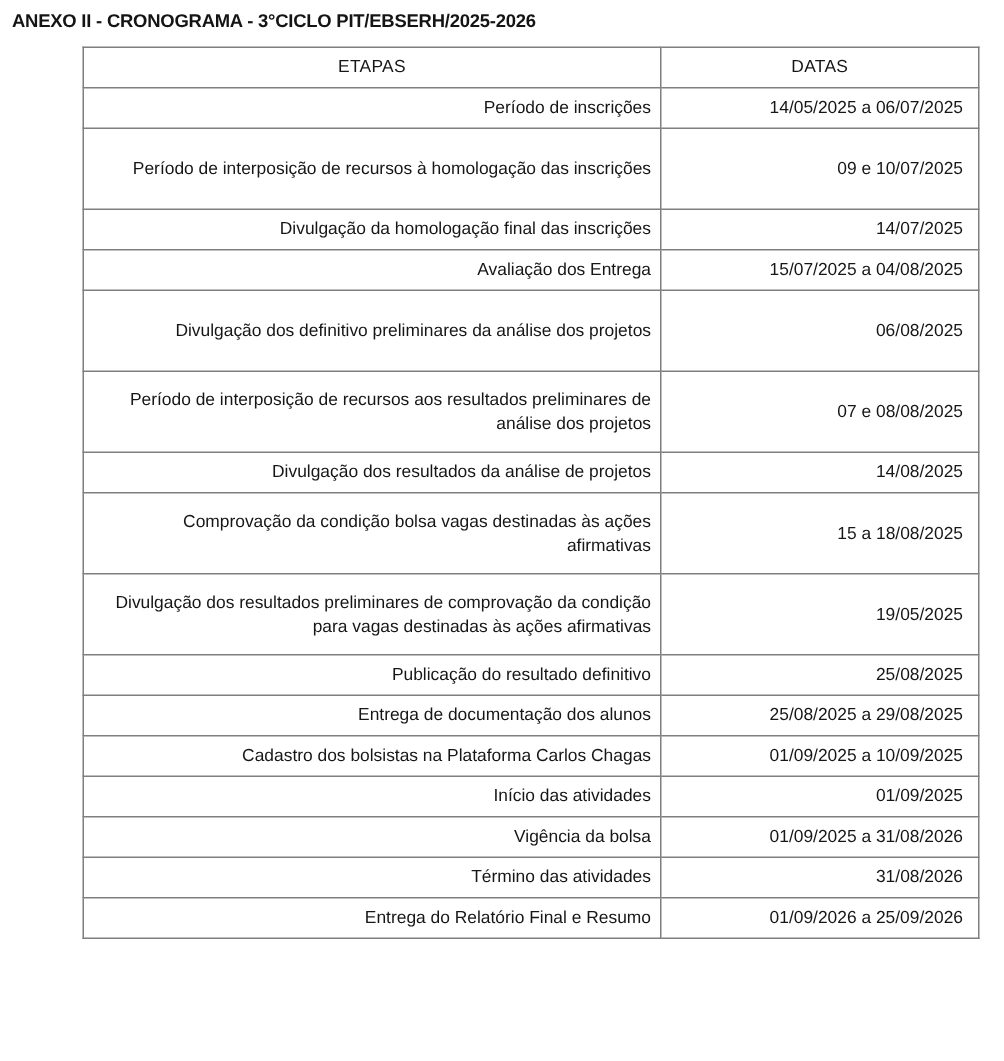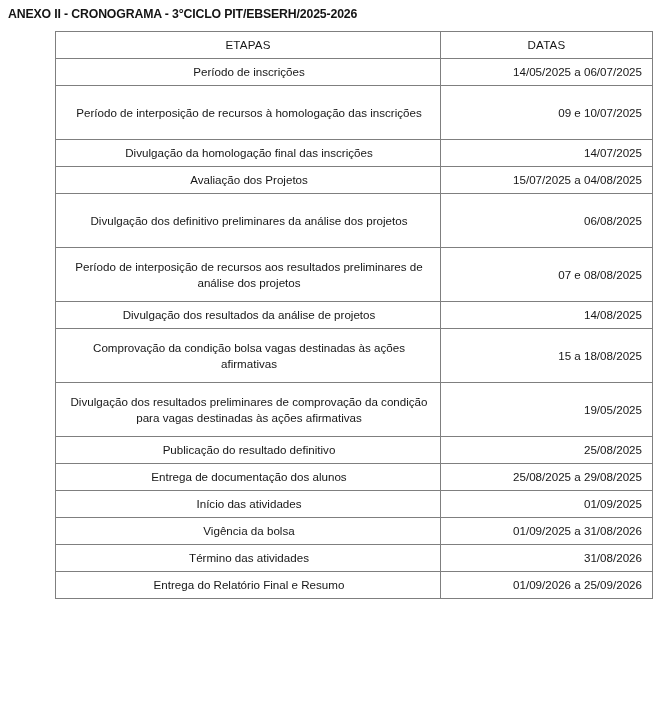--- a/index.html
+++ b/index.html
@@ -59,21 +59,21 @@
     box-sizing: border-box;
   }
   table.cronograma th {
     font-weight: normal;
     text-align: center;
     height: 27px;
     padding: 2px 6px;
     letter-spacing: 0.2px;
   }
   table.cronograma td.etapa {
-    text-align: center;
+    text-align: right;
     padding: 5px 6px 5px 8px;
   }
   table.cronograma td.data {
     text-align: right;
     padding: 5px 10px 5px 4px;
     white-space: nowrap;
   }
   table.cronograma tr.single td {
     height: 27px;
     padding-top: 2px;
@@ -112,21 +112,21 @@
           </tr>
           <tr class="double">
             <td class="etapa">Período de interposição de recursos à homologação das inscrições</td>
             <td class="data">09 e 10/07/2025</td>
           </tr>
           <tr class="single">
             <td class="etapa">Divulgação da homologação final das inscrições</td>
             <td class="data">14/07/2025</td>
           </tr>
           <tr class="single">
-            <td class="etapa">Avaliação dos Projetos</td>
+            <td class="etapa">Avaliação dos Entrega</td>
             <td class="data">15/07/2025 a 04/08/2025</td>
           </tr>
           <tr class="double">
             <td class="etapa">Divulgação dos definitivo preliminares da análise dos projetos</td>
             <td class="data">06/08/2025</td>
           </tr>
           <tr class="double">
             <td class="etapa">Período de interposição de recursos aos resultados preliminares de análise dos projetos</td>
             <td class="data">07 e 08/08/2025</td>
           </tr>
@@ -144,20 +144,24 @@
           </tr>
           <tr class="single">
             <td class="etapa">Publicação do resultado definitivo</td>
             <td class="data">25/08/2025</td>
           </tr>
           <tr class="single">
             <td class="etapa">Entrega de documentação dos alunos</td>
             <td class="data">25/08/2025 a 29/08/2025</td>
           </tr>
           <tr class="single">
+            <td class="etapa">Cadastro dos bolsistas na Plataforma Carlos Chagas</td>
+            <td class="data">01/09/2025 a 10/09/2025</td>
+          </tr>
+          <tr class="single">
             <td class="etapa">Início das atividades</td>
             <td class="data">01/09/2025</td>
           </tr>
           <tr class="single">
             <td class="etapa">Vigência da bolsa</td>
             <td class="data">01/09/2025 a 31/08/2026</td>
           </tr>
           <tr class="single">
             <td class="etapa">Término das atividades</td>
             <td class="data">31/08/2026</td>

